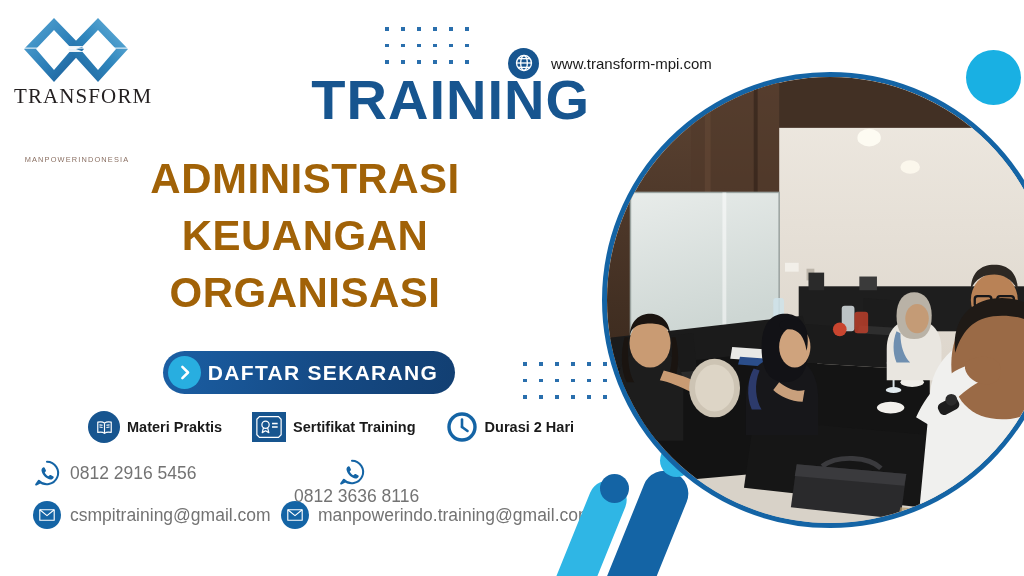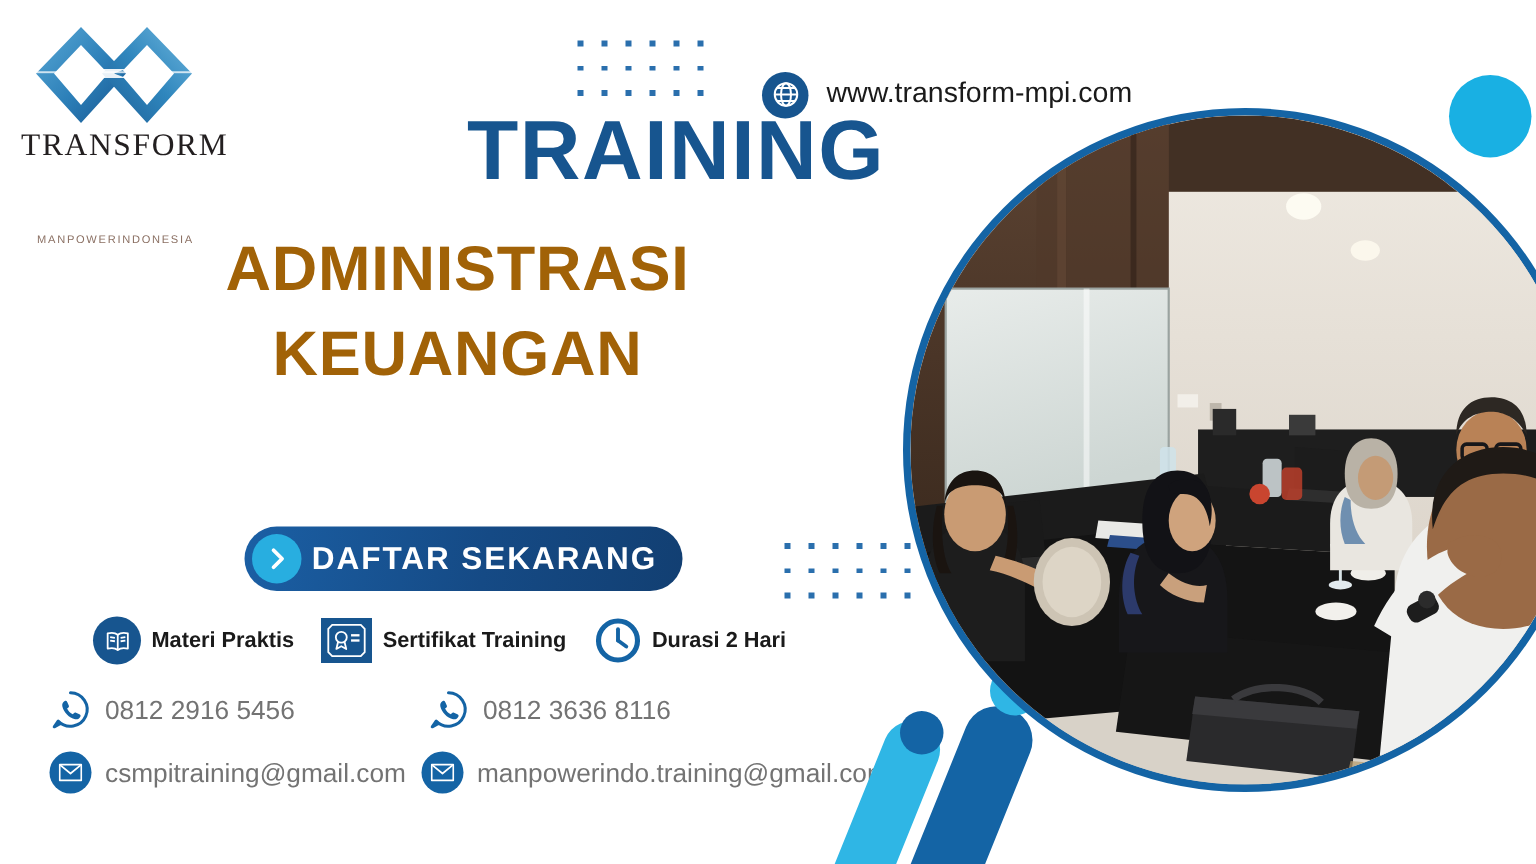--- a/index.html
+++ b/index.html
@@ -121,25 +121,26 @@
     color: #ffffff;
     font-size: 21px;
     font-weight: bold;
     letter-spacing: 1.3px;
     padding-right: 10px;
   }
 
   
   #feature-row {
     position: absolute;
-    left: 62px;
+    left: 88px;
     top: 409px;
     height: 36px;
     display: flex;
     align-items: center;
+    gap: 12px;
   }
   .feature-item {
     display: flex;
     align-items: center;
     height: 36px;
   }
   .feature-icon-circle {
     width: 32px;
     height: 32px;
     border-radius: 50%;
@@ -176,21 +177,21 @@
   }
 
   
   .contact-row {
     position: absolute;
     display: flex;
     align-items: center;
     height: 30px;
   }
   #contact-phone-1 { left: 33px; top: 458px; }
-  #contact-phone-2 { left: 285px; top: 458px; }
+  #contact-phone-2 { left: 285px; top: 458px; flex-direction: column; }
   #contact-mail-1  { left: 33px; top: 500px; }
   #contact-mail-2  { left: 281px; top: 500px; }
 
   .contact-icon-outline {
     width: 28px;
     height: 28px;
     flex: none;
   }
   .contact-icon-solid {
     width: 28px;
@@ -223,21 +224,21 @@
     height: 31px;
     border-radius: 50%;
     background: #17558f;
     display: flex;
     align-items: center;
     justify-content: center;
     flex: none;
   }
   #website-text {
     margin-left: 12px;
-    font-size: 19px;
+    font-size: 15px;
     color: #1a1a1a;
     white-space: nowrap;
   }
 
   
   .dot-grid { position: absolute; }
   #dot-grid-top { left: 385px; top: 27px; }
   #dot-grid-mid { left: 523px; top: 362px; }
   .dot-grid-row { display: flex; margin-bottom: 13px; }
   .dot-grid-row:last-child { margin-bottom: 0; }
@@ -402,20 +403,21 @@
         <line x1="4.6" y1="6.8" x2="19.4" y2="6.8"></line>
         <line x1="4.6" y1="17.2" x2="19.4" y2="17.2"></line>
       </svg>
     </span>
     <span id="website-text">www.transform-mpi.com</span>
   </div>
 
   <div id="headline-main">TRAINING</div>
   <div class="headline-sub" id="headline-sub-1">ADMINISTRASI</div>
   <div class="headline-sub" id="headline-sub-2">KEUANGAN</div>
+  <div class="headline-sub" id="headline-sub-3">ORGANISASI</div>
 
   <button id="cta-button">
     <span id="cta-arrow-circle">
       <svg width="17" height="17" viewBox="0 0 24 24" fill="none" stroke="#ffffff" stroke-width="3.6" stroke-linecap="round" stroke-linejoin="round">
         <polyline points="9,4 17,12 9,20"></polyline>
       </svg>
     </span>
     <span id="cta-label">DAFTAR  SEKARANG</span>
   </button>
 

